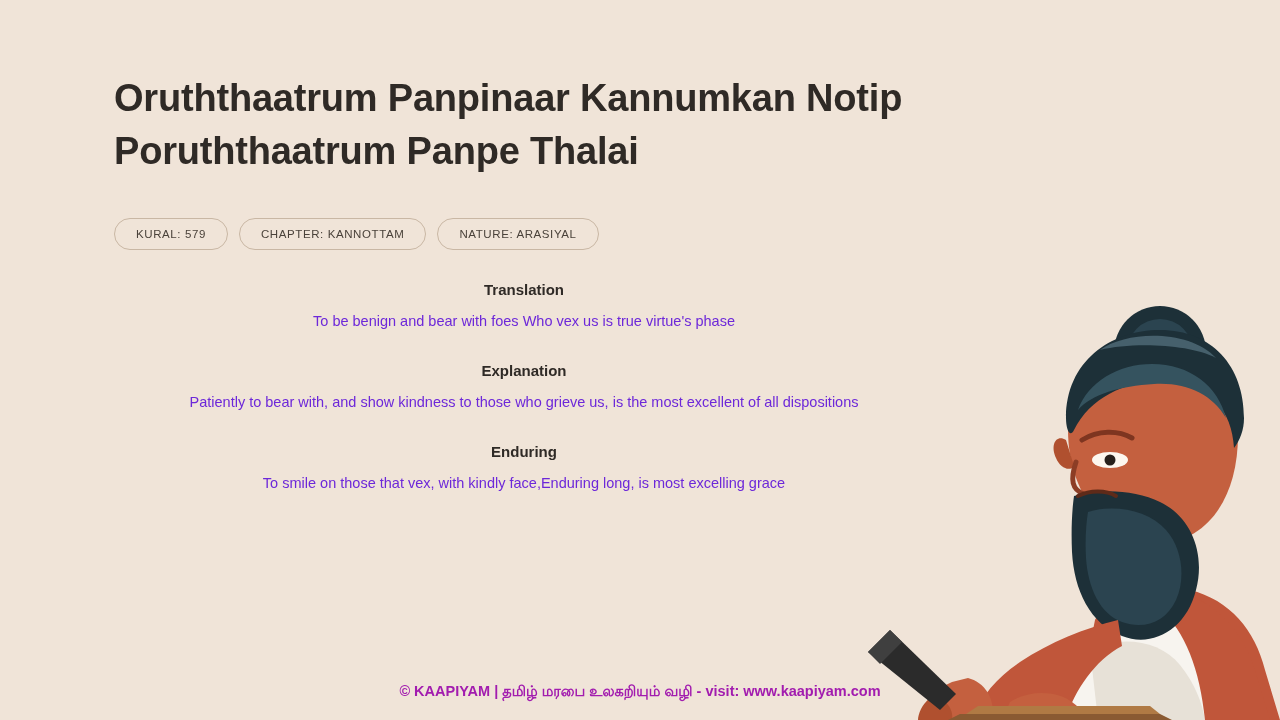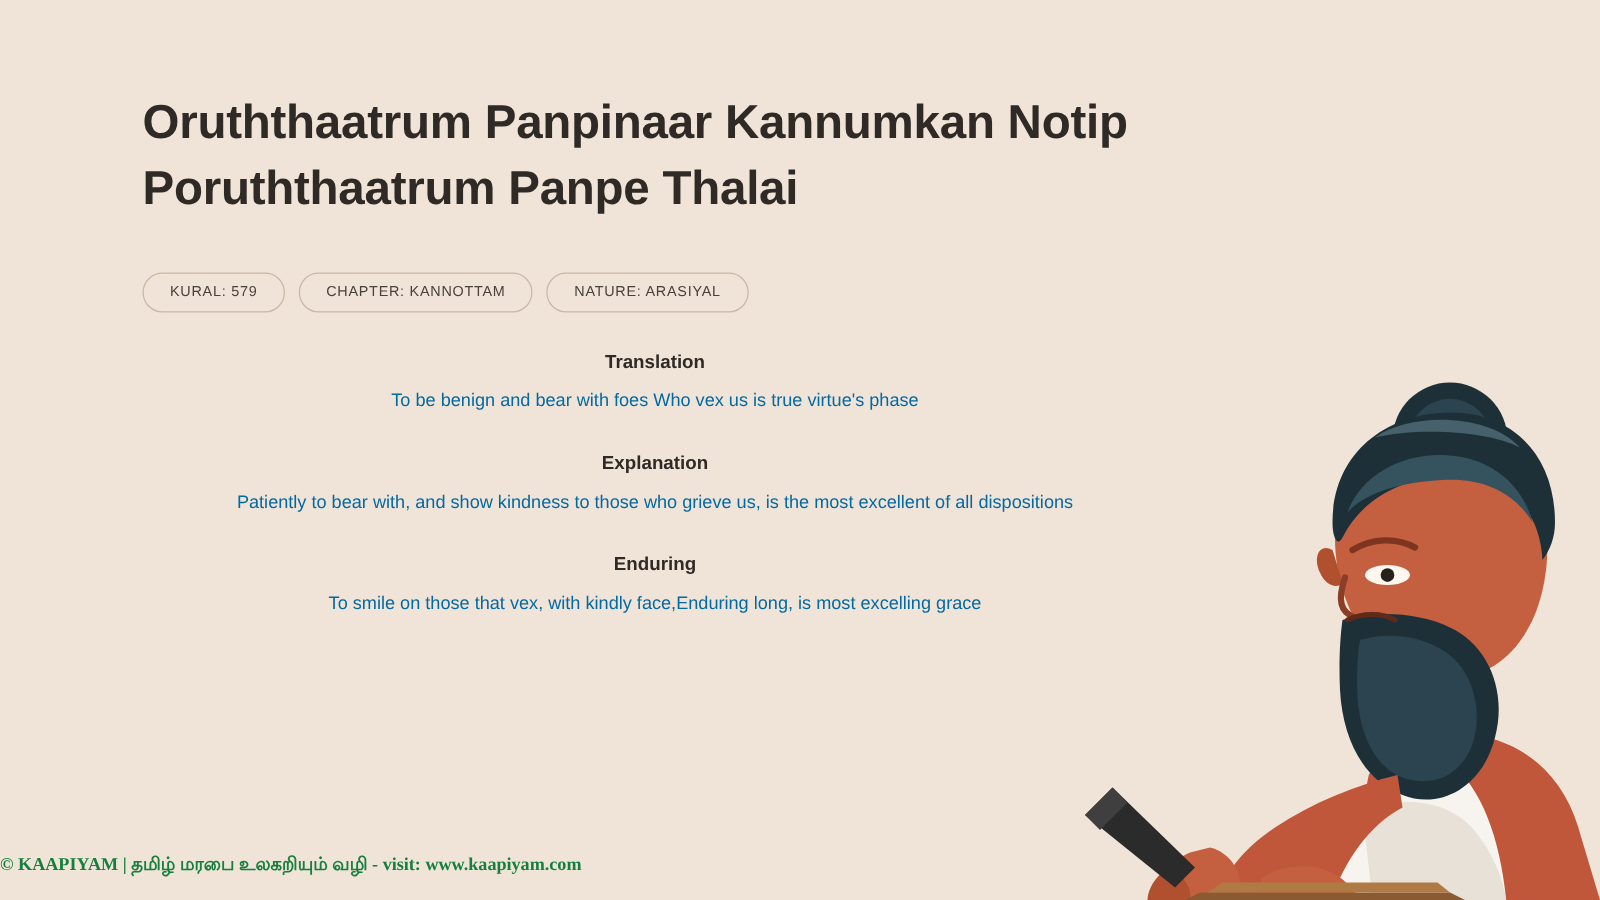--- a/index.html
+++ b/index.html
@@ -53,33 +53,33 @@
   }
   .section { margin-top: 31px; text-align: center; }
   .section-title {
     font-size: 15px;
     font-weight: 700;
     color: #2f2a26;
     margin-bottom: 13px;
   }
   .section-body {
     font-size: 14.5px;
-    color: #0369a1;
+    color: #6d28d9;
     line-height: 20px;
   }
   .footer {
     position: absolute;
     left: 0;
     right: 0;
     bottom: 19px;
+    text-align: center;
     font-size: 14.5px;
     font-weight: 700;
-    color: #15803d;
+    color: #a21caf;
     z-index: 5;
-    font-family: Liberation Serif, serif;
   }
   .illustration {
     position: absolute;
     right: 0;
     bottom: 0;
     width: 420px;
     height: 430px;
     z-index: 1;
     pointer-events: none;
   }

